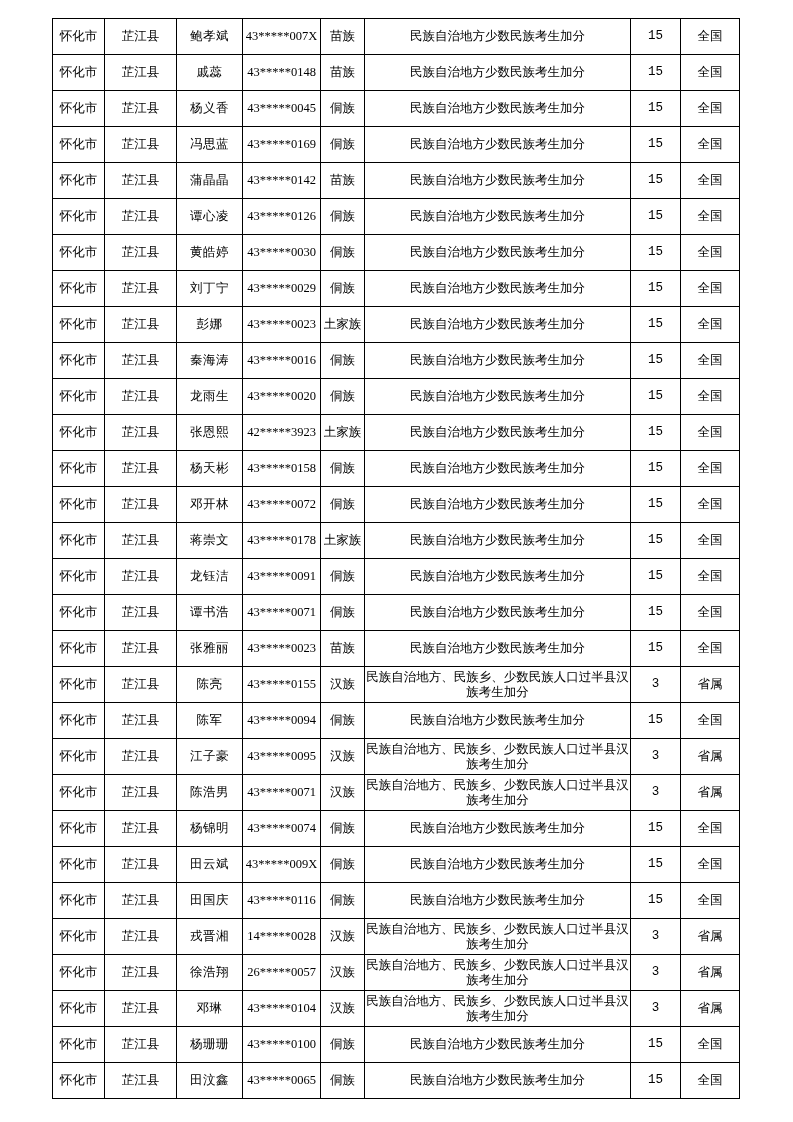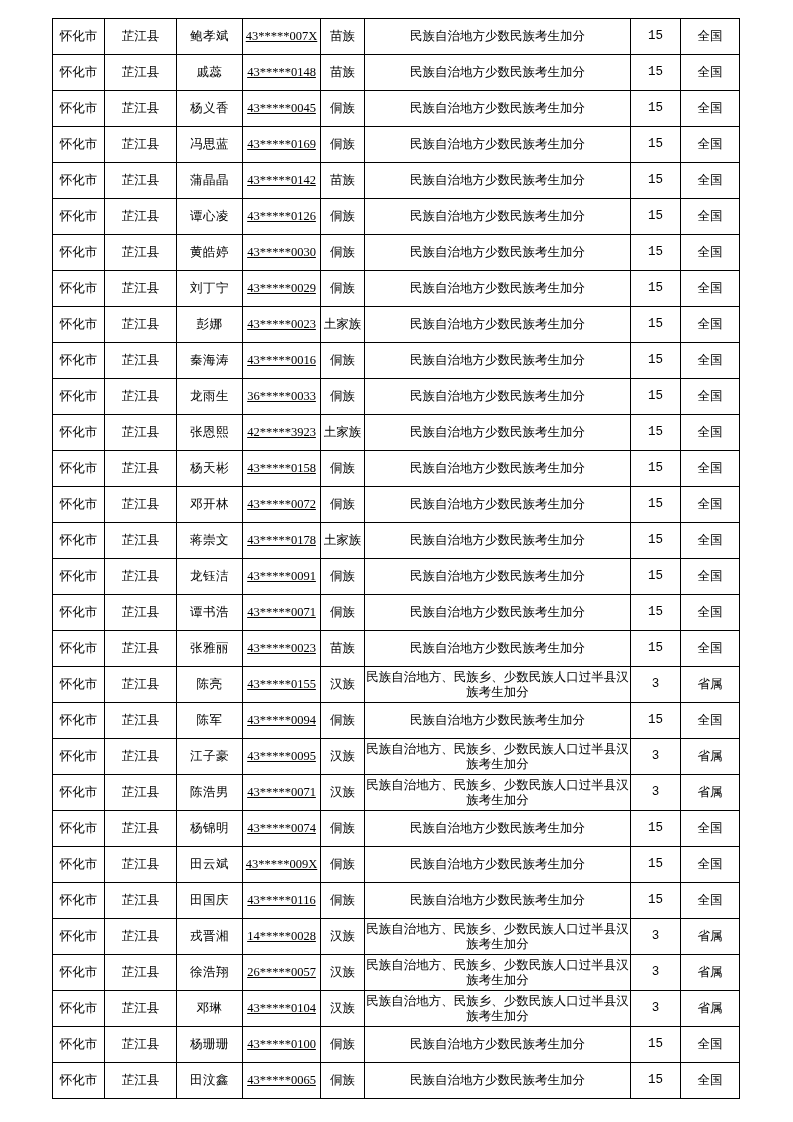--- a/index.html
+++ b/index.html
@@ -50,21 +50,20 @@
   td.name {
     letter-spacing: 0.5px;
   }
   td.id {
     font-family: "Liberation Serif", "DejaVu Serif", serif;
     font-size: 12px;
     text-align: left;
     padding-left: 2px;
     line-height: 1.12;
     word-break: break-all;
-    text-decoration: underline;
   }
   td.reason {
     font-size: 12.6px;
     line-height: 1.18;
     padding: 1px 3px;
   }
   td.score {
     font-size: 13px;
     font-family: Liberation Mono, monospace;
   }
@@ -183,21 +182,21 @@
           <td class="id">43*****0016</td>
           <td class="ethnic">侗族</td>
           <td class="reason">民族自治地方少数民族考生加分</td>
           <td class="score">15</td>
           <td class="scope">全国</td>
         </tr>
         <tr class="row-tall">
           <td class="city">怀化市</td>
           <td class="county">芷江县</td>
           <td class="name">龙雨生</td>
-          <td class="id">36*****0033</td>
+          <td class="id">43*****0020</td>
           <td class="ethnic">侗族</td>
           <td class="reason">民族自治地方少数民族考生加分</td>
           <td class="score">15</td>
           <td class="scope">全国</td>
         </tr>
         <tr class="row-tall">
           <td class="city">怀化市</td>
           <td class="county">芷江县</td>
           <td class="name">张恩熙</td>
           <td class="id">42*****3923</td>

